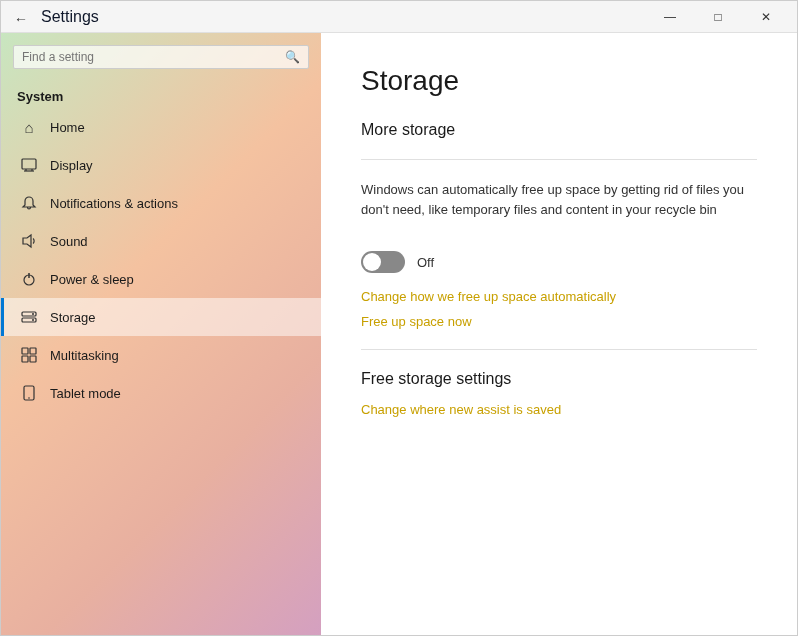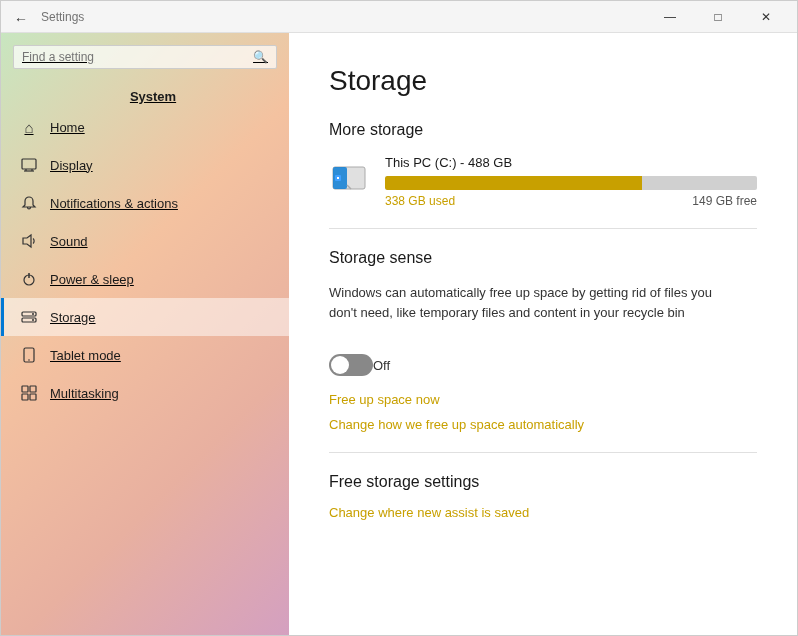--- a/index.html
+++ b/index.html
@@ -39,22 +39,22 @@
       width: 24px;
       height: 24px;
       display: flex;
       align-items: center;
       justify-content: center;
       cursor: pointer;
       font-size: 14px;
       color: #333;
     }
     .title-bar-title {
-      font-size: 12px;
-      color: #737373;
+      font-size: 16px;
+      color: #0f172a;
     }
     .title-bar-controls {
       display: flex;
       gap: 2px;
     }
     .title-bar-btn {
       width: 46px;
       height: 32px;
       display: flex;
       align-items: center;
@@ -64,28 +64,27 @@
       color: #333;
       background: transparent;
       border: none;
     }
     .content {
       display: flex;
       flex: 1;
       overflow: hidden;
     }
     .sidebar {
-      width: 288px;
+      width: 320px;
       flex-shrink: 0;
       background: linear-gradient(135deg, #c8e6c0 0%, #f4c2a0 40%, #e8b0a0 70%, #d4a0c0 100%);
       display: flex;
       flex-direction: column;
       padding-top: 8px;
       overflow-y: auto;
-      text-decoration: underline;
     }
     .search-box {
       margin: 4px 12px 12px 12px;
       display: flex;
       align-items: center;
       background: rgba(255,255,255,0.7);
       border: 1px solid #ccc;
       border-radius: 2px;
       padding: 4px 8px;
       gap: 6px;
@@ -100,21 +99,20 @@
     }
     .search-icon-svg {
       font-size: 12px;
       color: #555;
     }
     .sidebar-section-label {
       padding: 8px 0 4px 16px;
       font-size: 13px;
       font-weight: 700;
       color: #1a1a1a;
-      text-align: center;
     }
     .sidebar-item {
       display: flex;
       align-items: center;
       padding: 10px 16px;
       cursor: pointer;
       gap: 12px;
       font-size: 13px;
       color: #1a1a1a;
       border-left: 3px solid transparent;
@@ -198,20 +196,21 @@
     .storage-sense-desc {
       font-size: 13px;
       color: #333;
       line-height: 1.5;
       margin-bottom: 32px;
       max-width: 400px;
     }
     .toggle-row {
       display: flex;
       align-items: center;
+      gap: 12px;
       margin-bottom: 16px;
     }
     .toggle {
       width: 44px;
       height: 22px;
       background: #888;
       border-radius: 11px;
       position: relative;
       cursor: pointer;
     }
@@ -321,81 +320,58 @@
             <rect x="1" y="9" width="14" height="4" rx="1" stroke="#333" stroke-width="1.2" fill="none"></rect>
             <circle cx="12" cy="5" r="1" fill="#333"></circle>
             <circle cx="12" cy="11" r="1" fill="#333"></circle>
           </svg>
         </span>
         <span>Storage</span>
       </div>
       <div class="sidebar-item">
         <span class="sidebar-item-icon">
           <svg width="16" height="16" viewBox="0 0 16 16" fill="none">
-            <rect x="3" y="1" width="10" height="14" rx="1.5" stroke="#333" stroke-width="1.2" fill="none"></rect>
-            <circle cx="8" cy="13" r="0.8" fill="#333"></circle>
-          </svg>
-        </span>
-        <span>Tablet mode</span>
-      </div>
-      <div class="sidebar-item">
-        <span class="sidebar-item-icon">
-          <svg width="16" height="16" viewBox="0 0 16 16" fill="none">
             <rect x="1" y="1" width="6" height="6" rx="0.5" stroke="#333" stroke-width="1.2" fill="none"></rect>
             <rect x="9" y="1" width="6" height="6" rx="0.5" stroke="#333" stroke-width="1.2" fill="none"></rect>
             <rect x="1" y="9" width="6" height="6" rx="0.5" stroke="#333" stroke-width="1.2" fill="none"></rect>
             <rect x="9" y="9" width="6" height="6" rx="0.5" stroke="#333" stroke-width="1.2" fill="none"></rect>
           </svg>
         </span>
         <span>Multitasking</span>
       </div>
+      <div class="sidebar-item">
+        <span class="sidebar-item-icon">
+          <svg width="16" height="16" viewBox="0 0 16 16" fill="none">
+            <rect x="3" y="1" width="10" height="14" rx="1.5" stroke="#333" stroke-width="1.2" fill="none"></rect>
+            <circle cx="8" cy="13" r="0.8" fill="#333"></circle>
+          </svg>
+        </span>
+        <span>Tablet mode</span>
+      </div>
     </div>
 
     <div class="main">
       <h1 class="page-title">Storage</h1>
 
       <h2 class="section-title">More storage</h2>
 
-      <div class="storage-item">
-        <div class="storage-icon">
-          <svg viewBox="0 0 40 40" fill="none">
-            <rect x="4" y="10" width="32" height="22" rx="2" fill="#e0e0e0" stroke="#aaa" stroke-width="1"></rect>
-            <rect x="4" y="10" width="14" height="22" rx="2" fill="#0078d4" opacity="0.8"></rect>
-            <rect x="6" y="18" width="6" height="6" rx="1" fill="#40a0ff"></rect>
-            <rect x="8" y="20" width="2" height="2" fill="#fff"></rect>
-            <line x1="18" y1="28" x2="22" y2="32" stroke="#aaa" stroke-width="1.5"></line>
-            <line x1="22" y1="28" x2="18" y2="32" stroke="#aaa" stroke-width="1.5" opacity="0"></line>
-          </svg>
-        </div>
-        <div class="storage-details">
-          <div class="storage-name">This PC (C:) - 488 GB</div>
-          <div class="storage-bar">
-            <div class="storage-bar-fill" style="width: 69%"></div>
-          </div>
-          <div class="storage-usage">
-            <span class="used-label">338 GB used</span>
-            <span class="free-label">149 GB free</span>
-          </div>
-        </div>
-      </div>
 
       <hr class="divider">
 
-      <h2 class="section-title">Storage sense</h2>
       <p class="storage-sense-desc">Windows can automatically free up space by getting rid of files you don't need, like temporary files and content in your recycle bin</p>
 
       <div class="toggle-row">
         <div class="toggle">
           <div class="toggle-knob"></div>
         </div>
         <span class="toggle-label">Off</span>
       </div>
 
+      <a class="link-text">Change how we free up space automatically</a>
       <a class="link-text">Free up space now</a>
-      <a class="link-text">Change how we free up space automatically</a>
 
       <hr class="divider">
 
       <h2 class="more-settings-title">Free storage settings</h2>
       <a class="link-text">Change where new assist is saved</a>
     </div>
   </div>
 </div>
 
 </body></html>

